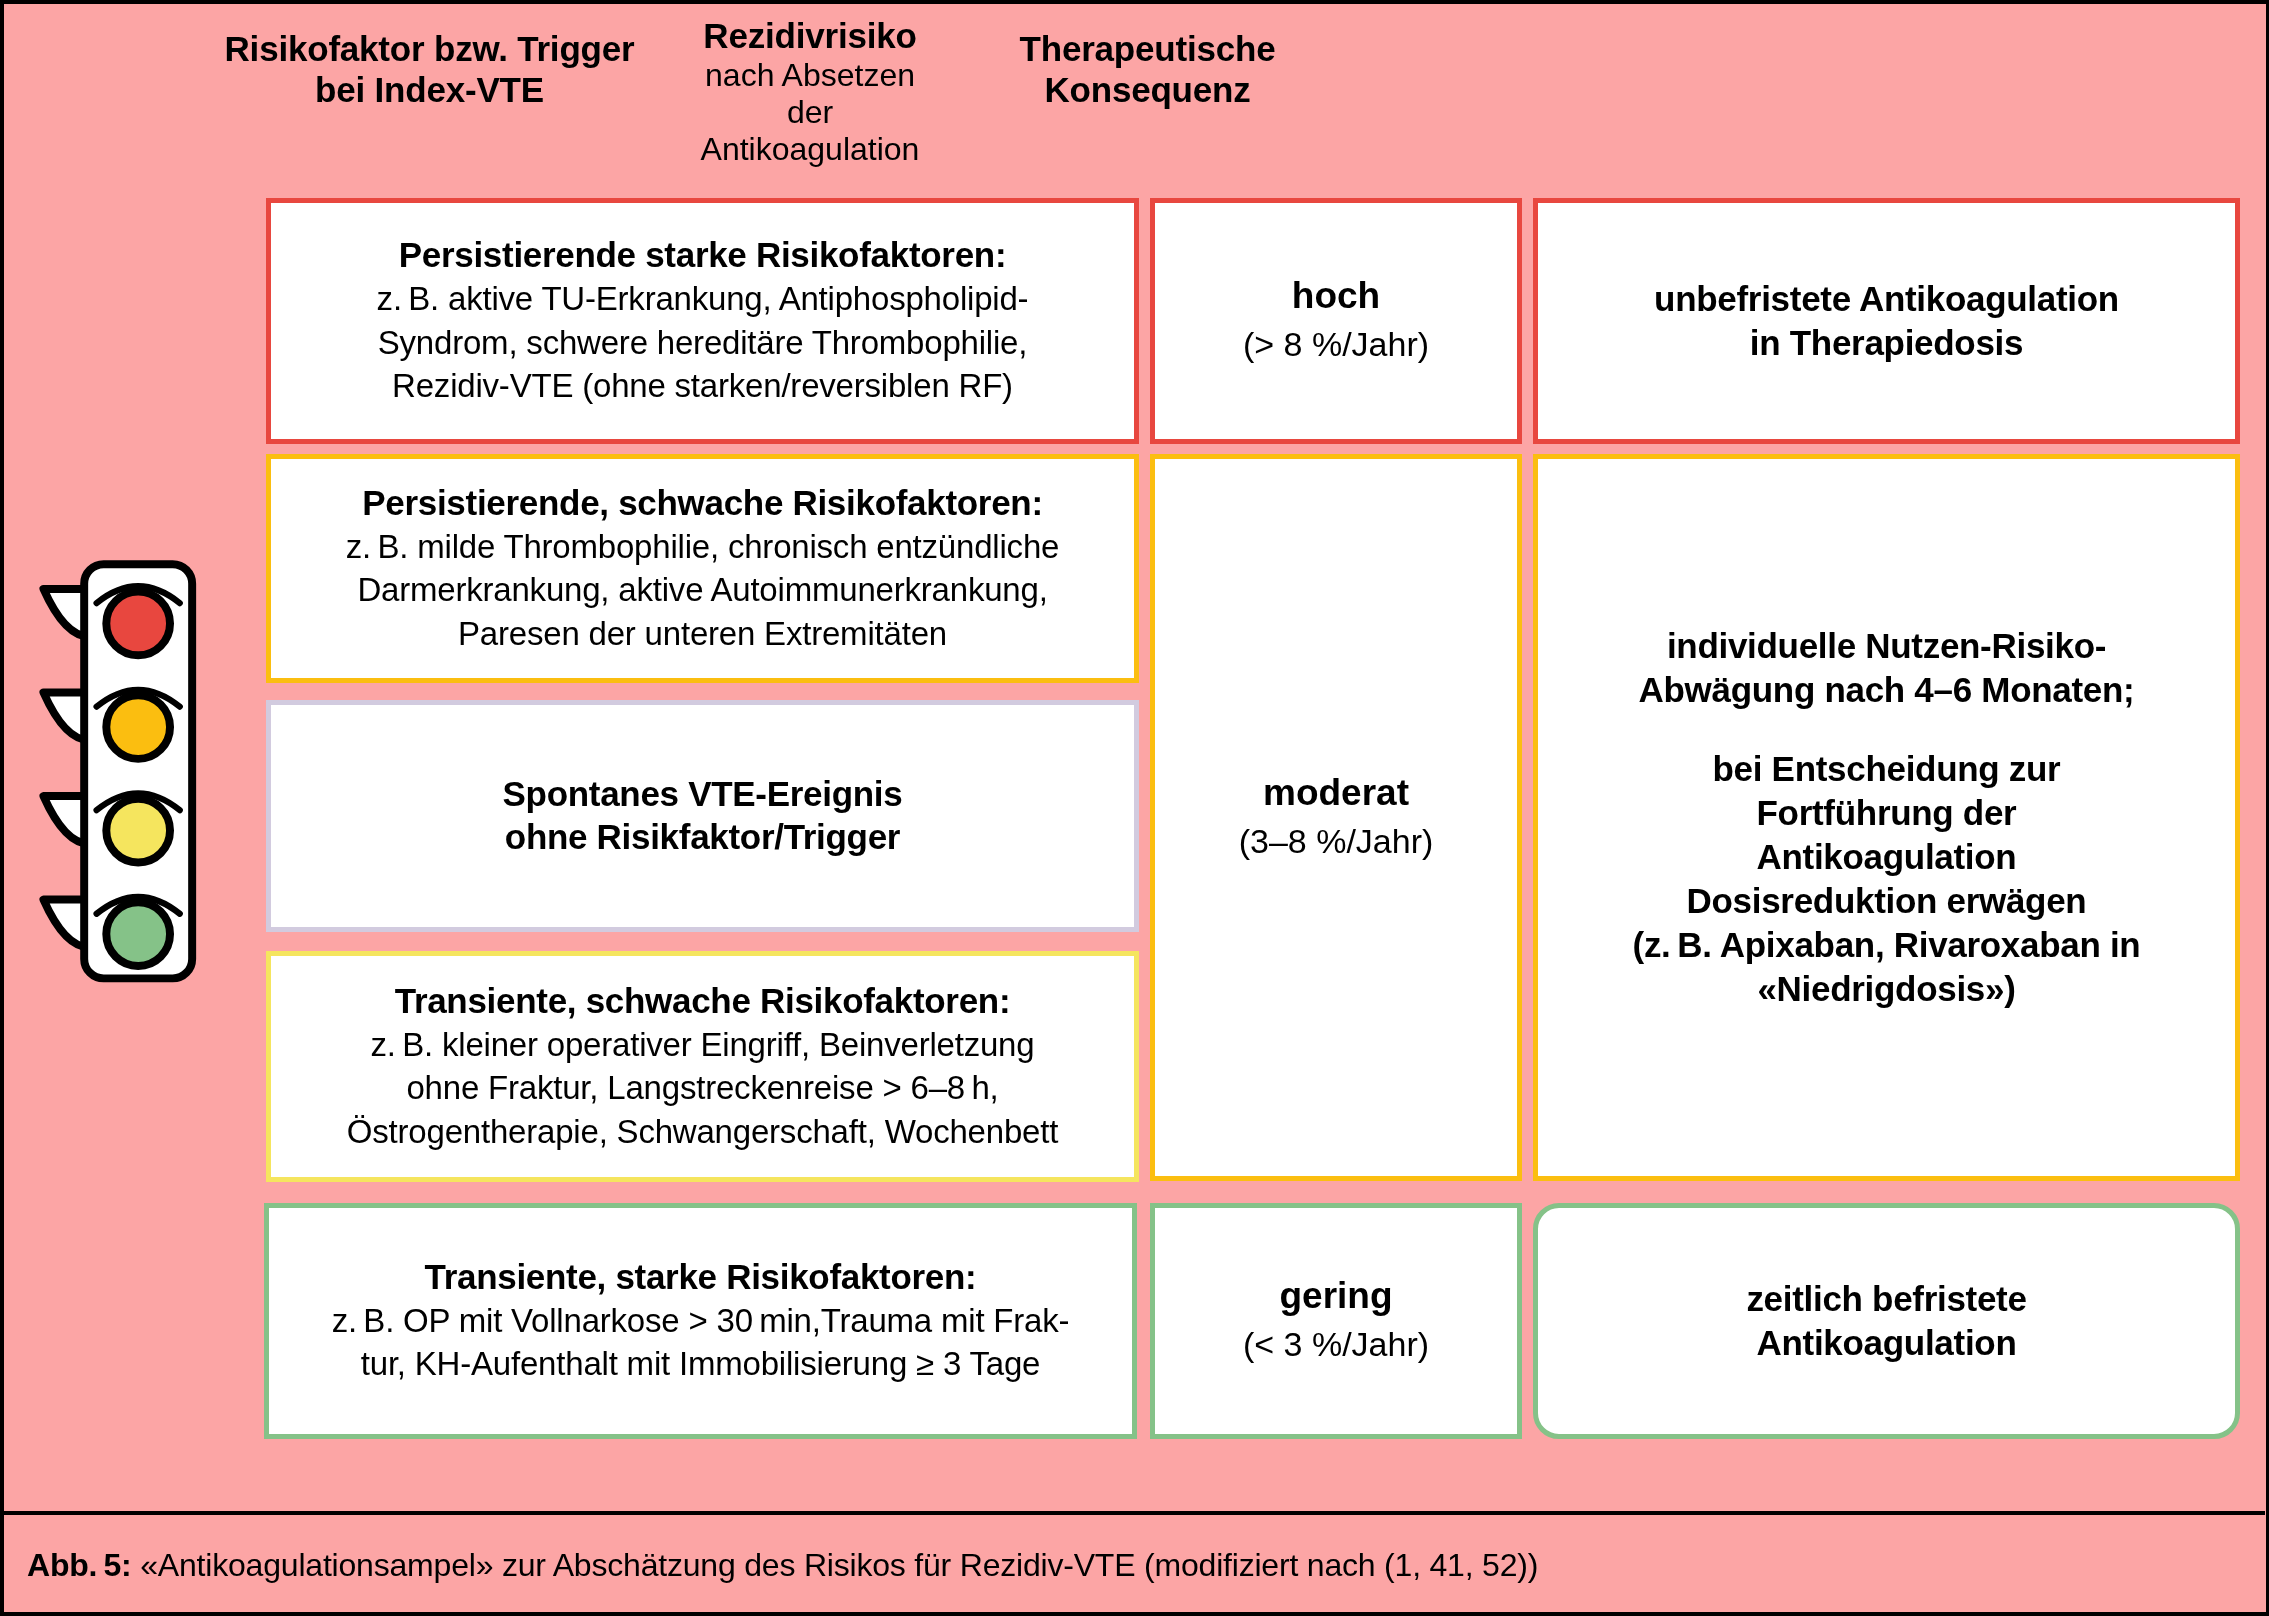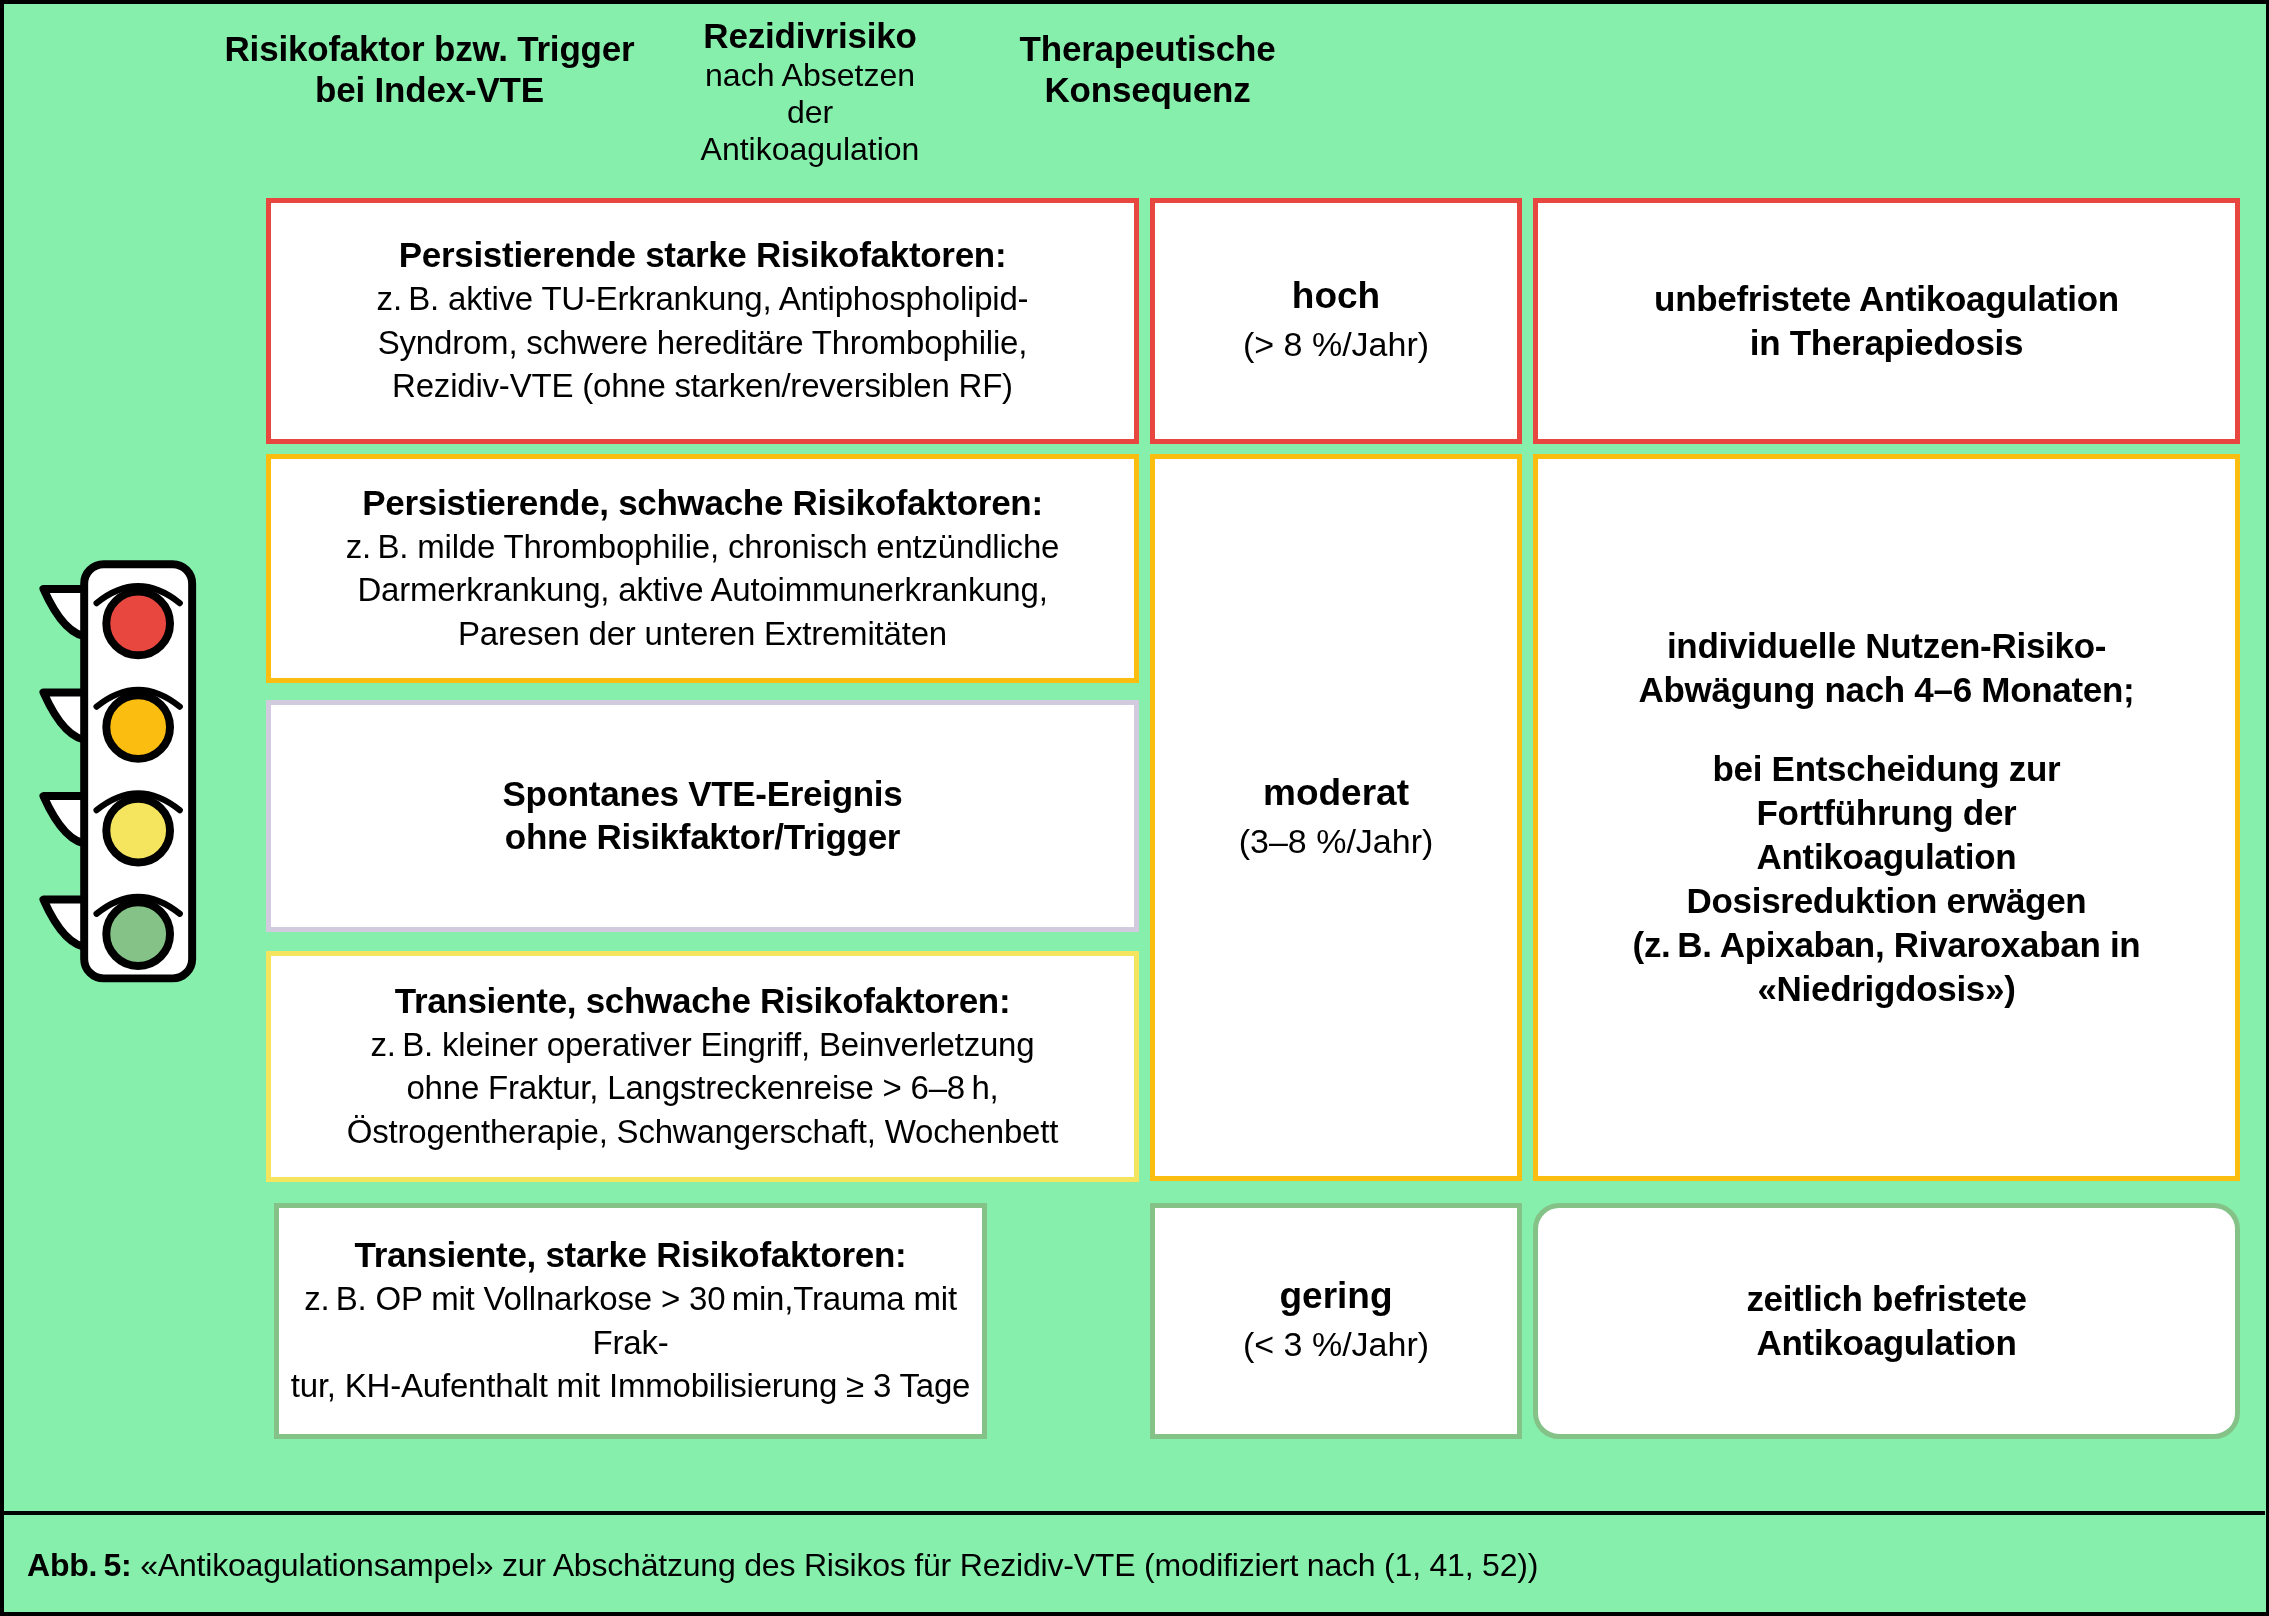--- a/index.html
+++ b/index.html
@@ -14,21 +14,21 @@
     color: #000000;
     overflow: hidden;
   }
 
   #figure {
     position: relative;
     width: 2270px;
     height: 1616px;
     box-sizing: border-box;
     border: 4.4px solid #000000;
-    background: #86efac;
+    background: #fca5a5;
   }
 
   
   .headers {
     position: absolute;
     left: 0; top: 0;
     width: 2261px;
     height: 113px;
   }
   .hdr {
@@ -102,21 +102,21 @@
     line-height: 1.26;
     letter-spacing: -0.3px;
   }
   .box .conseq .gap { display: block; height: 35px; }
 
   
   .rf1 { left: 262px; top: 194px;  width: 873px; height: 246px; border-color: #e8473f; }
   .rf2 { left: 262px; top: 450px;  width: 873px; height: 229px; border-color: #fbbe10; }
   .rf3 { left: 262px; top: 696px;  width: 873px; height: 232px; border-color: #d2cbdf; }
   .rf4 { left: 262px; top: 947px; width: 873px; height: 231px; border-color: #f5e55e; }
-  .rf5 { left: 270px; top: 1199px; width: 713px; height: 236px; border-color: #85c288; }
+  .rf5 { left: 260px; top: 1199px; width: 873px; height: 236px; border-color: #85c288; }
 
   
   .rr1 { left: 1146px; top: 194px;  width: 372px; height: 246px;  border-color: #e8473f; }
   .rr2 { left: 1146px; top: 450px;  width: 372px; height: 727px;  border-color: #fbbe10; }
   .rr3 { left: 1146px; top: 1199px; width: 372px; height: 236px;  border-color: #85c288; }
 
   
   .tk1 { left: 1529px; top: 194px;  width: 707px; height: 246px;  border-color: #e8473f; }
   .tk2 { left: 1529px; top: 450px;  width: 707px; height: 727px;  border-color: #fbbe10; }
   .tk3 { left: 1529px; top: 1199px; width: 707px; height: 236px;  border-color: #85c288; border-radius: 26px; }

